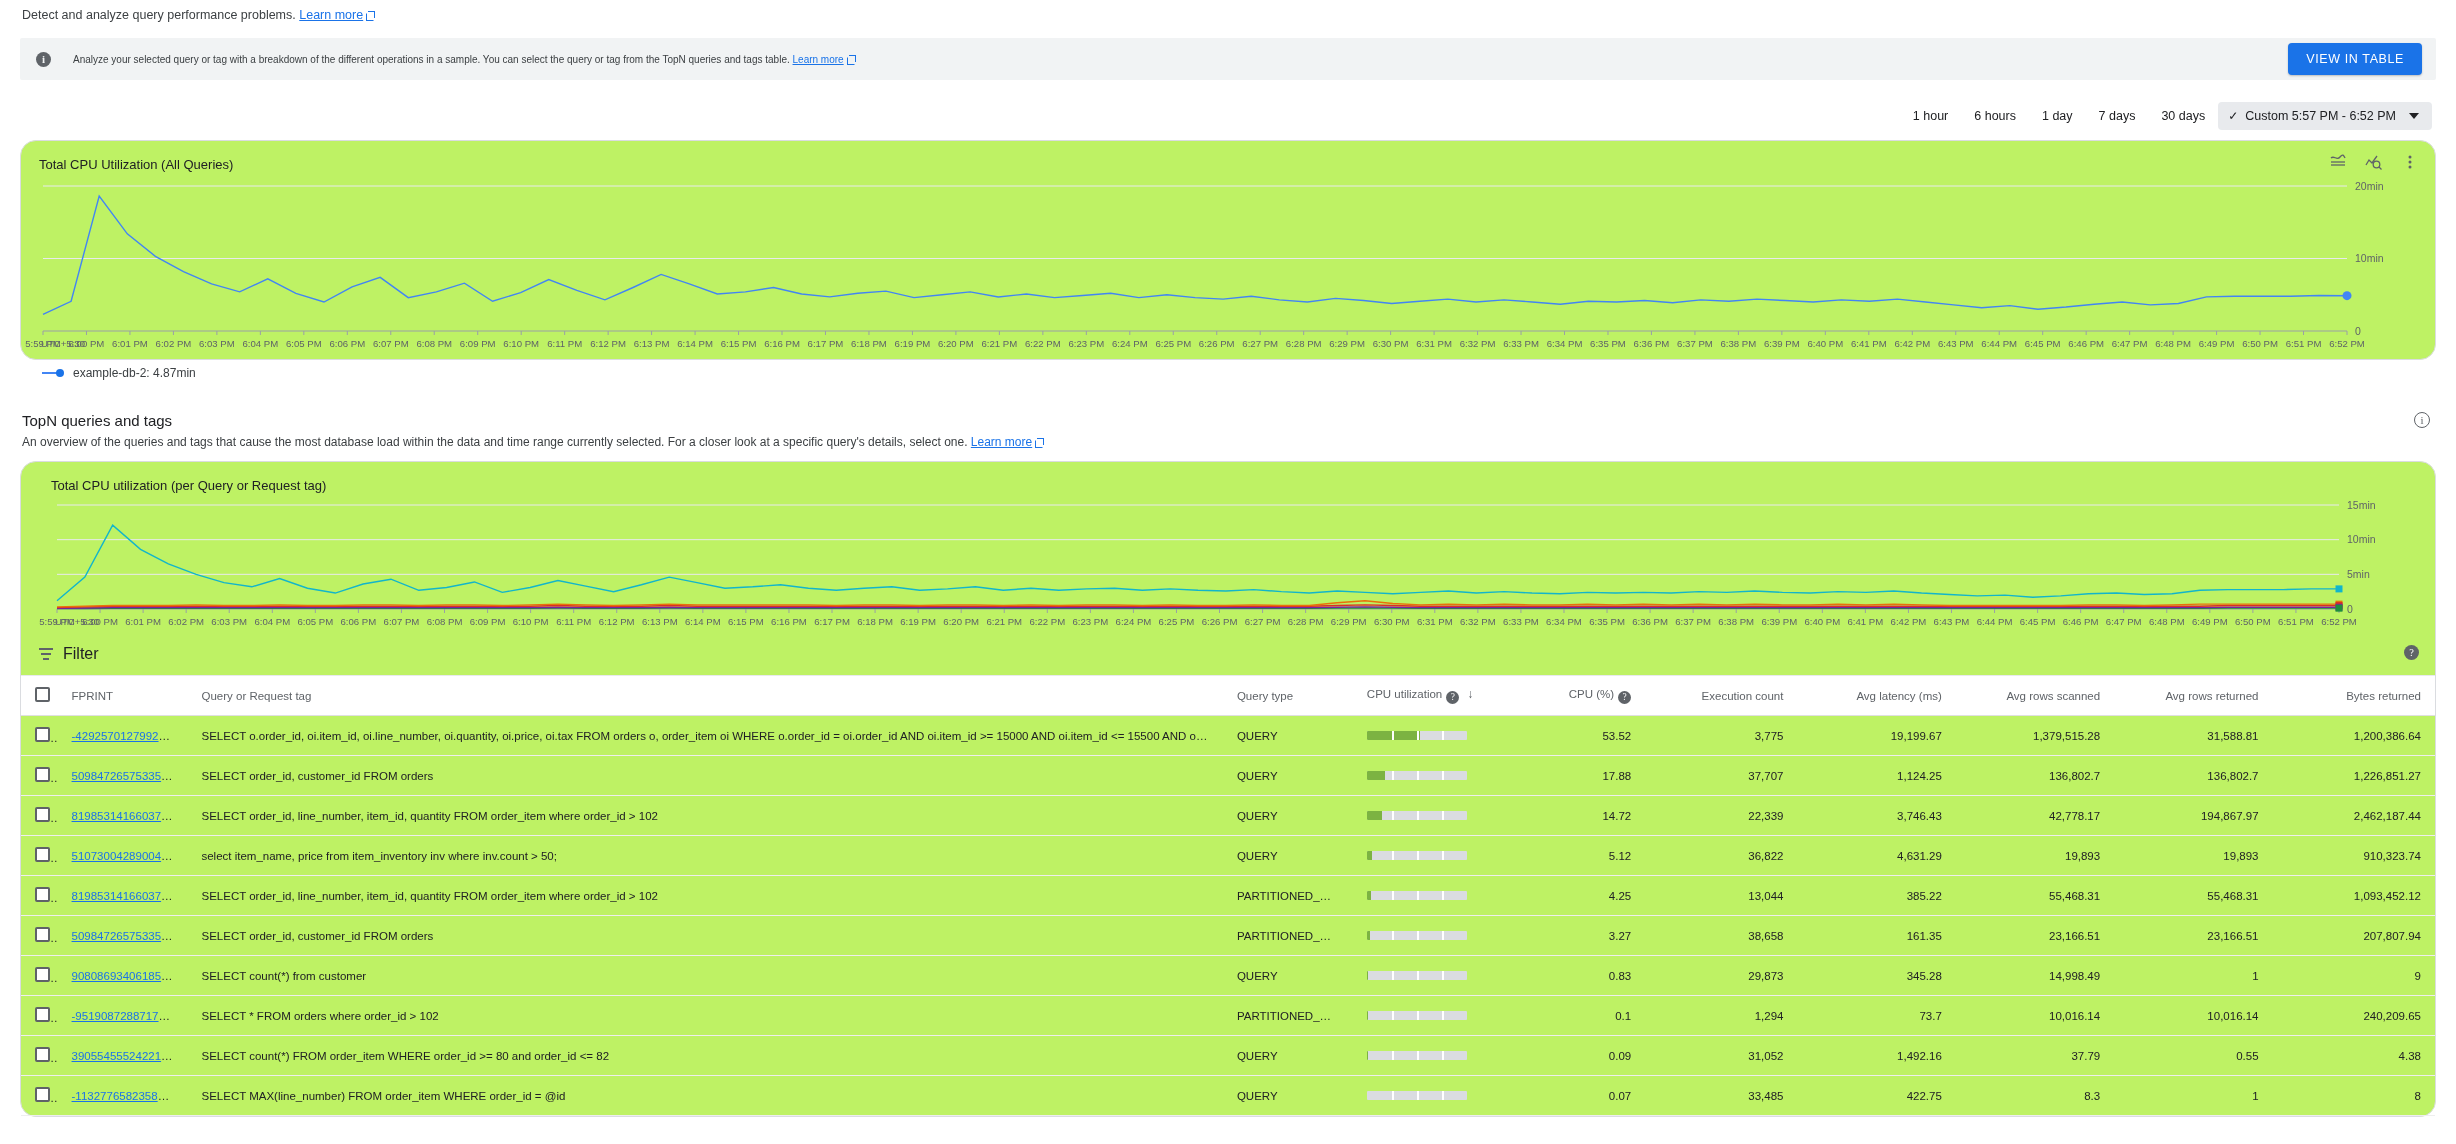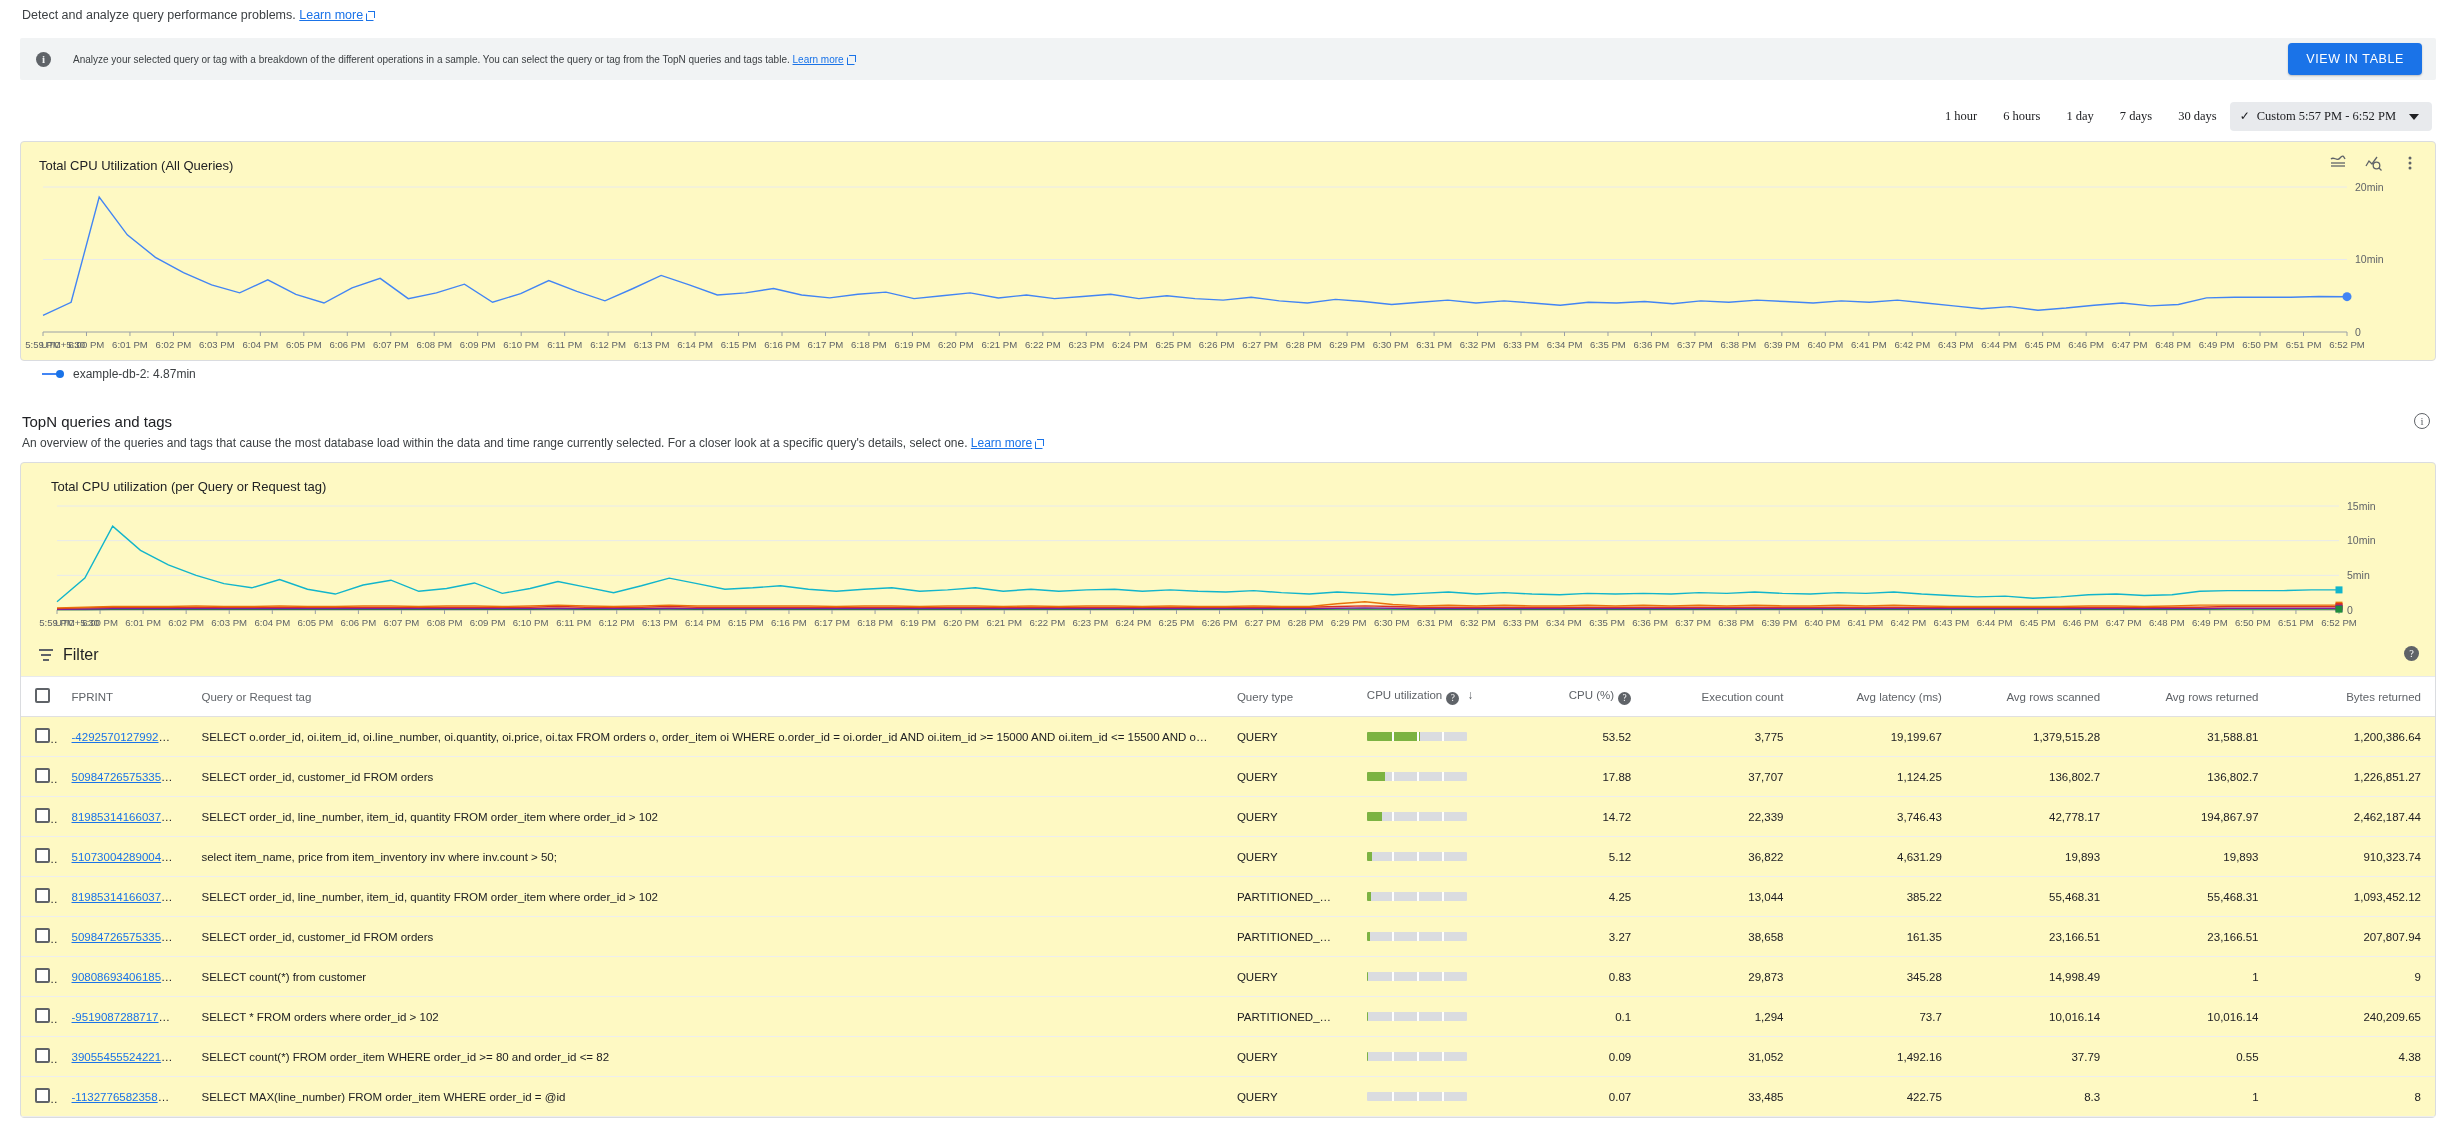--- a/index.html
+++ b/index.html
@@ -50,39 +50,39 @@
   .btn-primary {
     background: #1a73e8; color: #fff; border: none; border-radius: 4px;
     font-size: 12.5px; font-weight: 500; letter-spacing: .6px;
     padding: 9px 18px; cursor: pointer; font-family: "Liberation Sans", sans-serif;
     box-shadow: 0 1px 2px rgba(60,64,67,.3);
   }
 
   
   .timerange {
     display: flex; justify-content: flex-end; align-items: center;
-    gap: 0px; margin: 22px 0 10px 0; padding-right: 4px; font-family: Liberation Serif, serif;
+    gap: 0px; margin: 22px 0 10px 0; padding-right: 4px;
   }
   .tr-item {
     font-size: 12.5px; color: #202124; padding: 7px 13px; cursor: pointer;
     border-radius: 4px; white-space: nowrap;
   }
   .tr-custom {
     background: #e8eaed; border-radius: 4px; padding: 7px 13px 7px 10px;
     font-size: 12.5px; color: #202124; display: flex; align-items: center;
     gap: 7px; cursor: pointer; white-space: nowrap;
   }
   .chk-glyph { color: #202124; font-size: 12px; }
   .caret { width: 0; height: 0; border-left: 5px solid transparent;
            border-right: 5px solid transparent; border-top: 6px solid #202124;
            margin-left: 6px; }
 
   
   .card {
-    border: 1px solid #dadce0; border-radius: 4px; background: #fef9c3;
+    border: 1px solid #dadce0; border-radius: 16px; background: #bef264;
     position: relative;
   }
   .card-title {
     font-size: 13px; color: #202124; padding: 16px 0 0 18px;
   }
   .card-actions {
     position: absolute; right: 14px; top: 10px; display: flex; align-items: center; gap: 14px;
   }
   .icon-btn { width: 22px; height: 22px; cursor: pointer; display:flex; align-items:center; justify-content:center;}
 

